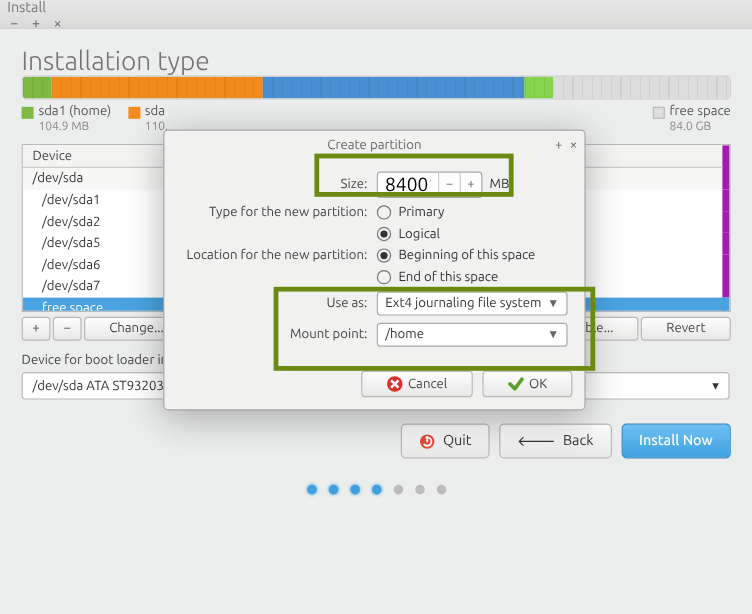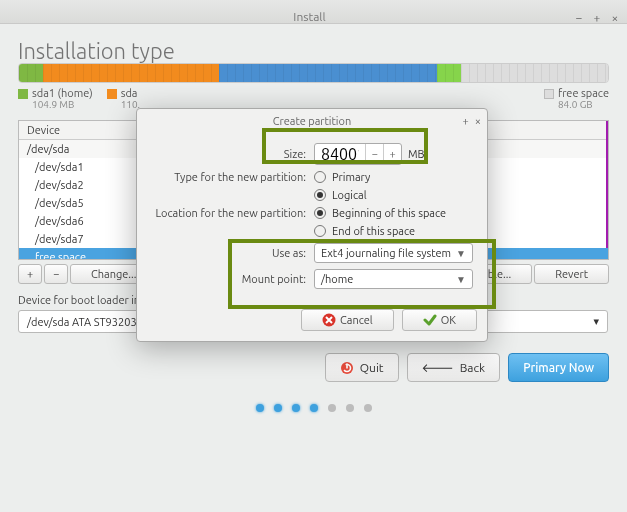--- a/index.html
+++ b/index.html
@@ -1,19 +1,19 @@
 <!DOCTYPE html>
 <html><head>
 <meta charset="utf-8">
 <style>
   * { box-sizing: border-box; margin: 0; padding: 0; font-family: Ubuntu, "Segoe UI", Arial, sans-serif; }
   body { width: 627px; height: 512px; background: #eceeed; overflow: hidden; font-size: 12px; color: #333; position: relative; }
 
   
-  .win-titlebar { height: 24px; background: linear-gradient(#e6e7e6,#dadbd9); display:flex; align-items:flex-end; justify-content:space-between; padding:0 6px; border-bottom:1px solid #c9c9c8;}
+  .win-titlebar { height: 24px; background: linear-gradient(#e6e7e6,#dadbd9); display:flex; align-items:flex-start; justify-content:space-between; padding:0 6px; border-bottom:1px solid #c9c9c8;flex-direction:column;}
   .win-titlebar .title { flex:1; text-align:center; color:#777; font-size:12px;}
   .win-ctrls { display:flex; gap:6px; }
   .win-ctrls span { width:12px; height:12px; display:inline-flex; align-items:center; justify-content:center; color:#666; cursor:pointer;}
 
   .main { padding: 14px 18px 8px 18px; }
   h1.page-title { font-size: 22px; font-weight: 300; color:#737373; }
 
   
   .diskbar { height:20px; border-radius:4px; display:flex; overflow:hidden; margin-bottom:4px; border:1px solid #ccc;}
   .seg { height:100%; position:relative; }
@@ -21,21 +21,21 @@
   .seg-green{background:#7fb843;} .seg-orange{background:#f28b1e;} .seg-blue{background:#4a8fd1;} .seg-light{background:#ddd;} .seg-lime{background:#86d44b;}
 
   .legend { display:flex; gap:14px; font-size:11px; color:#555; margin-bottom:10px;}
   .legend .item { display:flex; align-items:flex-start; gap:4px;}
   .sw { width:10px; height:10px; display:inline-block; margin-top:2px;}
   .legend .sub { color:#888; font-size:10px; display:block;}
 
   
   .tablewrap { border:1px solid #bbb; background:#fff; height:140px; overflow:hidden; margin-bottom:4px;}
   table { border-collapse:collapse; width:100%; font-size:11px;}
-  th, td { text-align:left; padding:3px 8px; border-right:2px solid #a21caf;margin-left:40px; }
+  th, td { text-align:left; padding:3px 8px; border-right:6px solid #a21caf;margin-left:40px; }
   th { background:#f3f3f2; border-bottom:1px solid #ccc; font-weight:normal; color:#444;}
   tr.cat td { background:#f7f7f6; }
   tr.selected td { background:#4aa3e0; color:#fff; border-right-color:#4aa3e0;}
   td.indent { padding-left:16px; }
 
   .toolbar { display:flex; gap:2px; margin-bottom:10px; align-items:center;}
   .btn { background:linear-gradient(#fdfdfd,#e8e8e7); border:1px solid #b9b9b8; border-radius:3px; padding:3px 20px; font-size:11px; color:#444; cursor:pointer; display:inline-flex; align-items:center; gap:4px;}
   .btn.sq { width:24px; justify-content:center; padding:3px 0;}
   .toolbar .spacer { flex:1; }
 
@@ -193,21 +193,21 @@
             <circle cx="7" cy="7" r="3.5" fill="none" stroke="#fff" stroke-width="1.6" stroke-dasharray="14 6" transform="rotate(-90 7 7)"></circle>
           </svg>
       </span>
       <span>Quit</span>
     </button>
     <button class="bigbtn">
       <span class="ico">🡐</span>
       <span>Back</span>
     </button>
     <button class="bigbtn primary">
-      <span>Primary Now</span>
+      <span>Install Now</span>
     </button>
   </div>
 
   <div class="dots">
     <span class="dot active"></span>
     <span class="dot active"></span>
     <span class="dot active"></span>
     <span class="dot active"></span>
     <span class="dot"></span>
     <span class="dot"></span>

